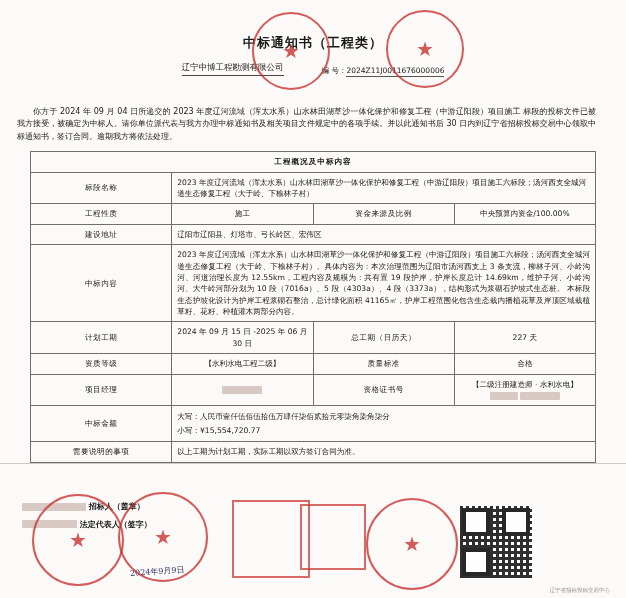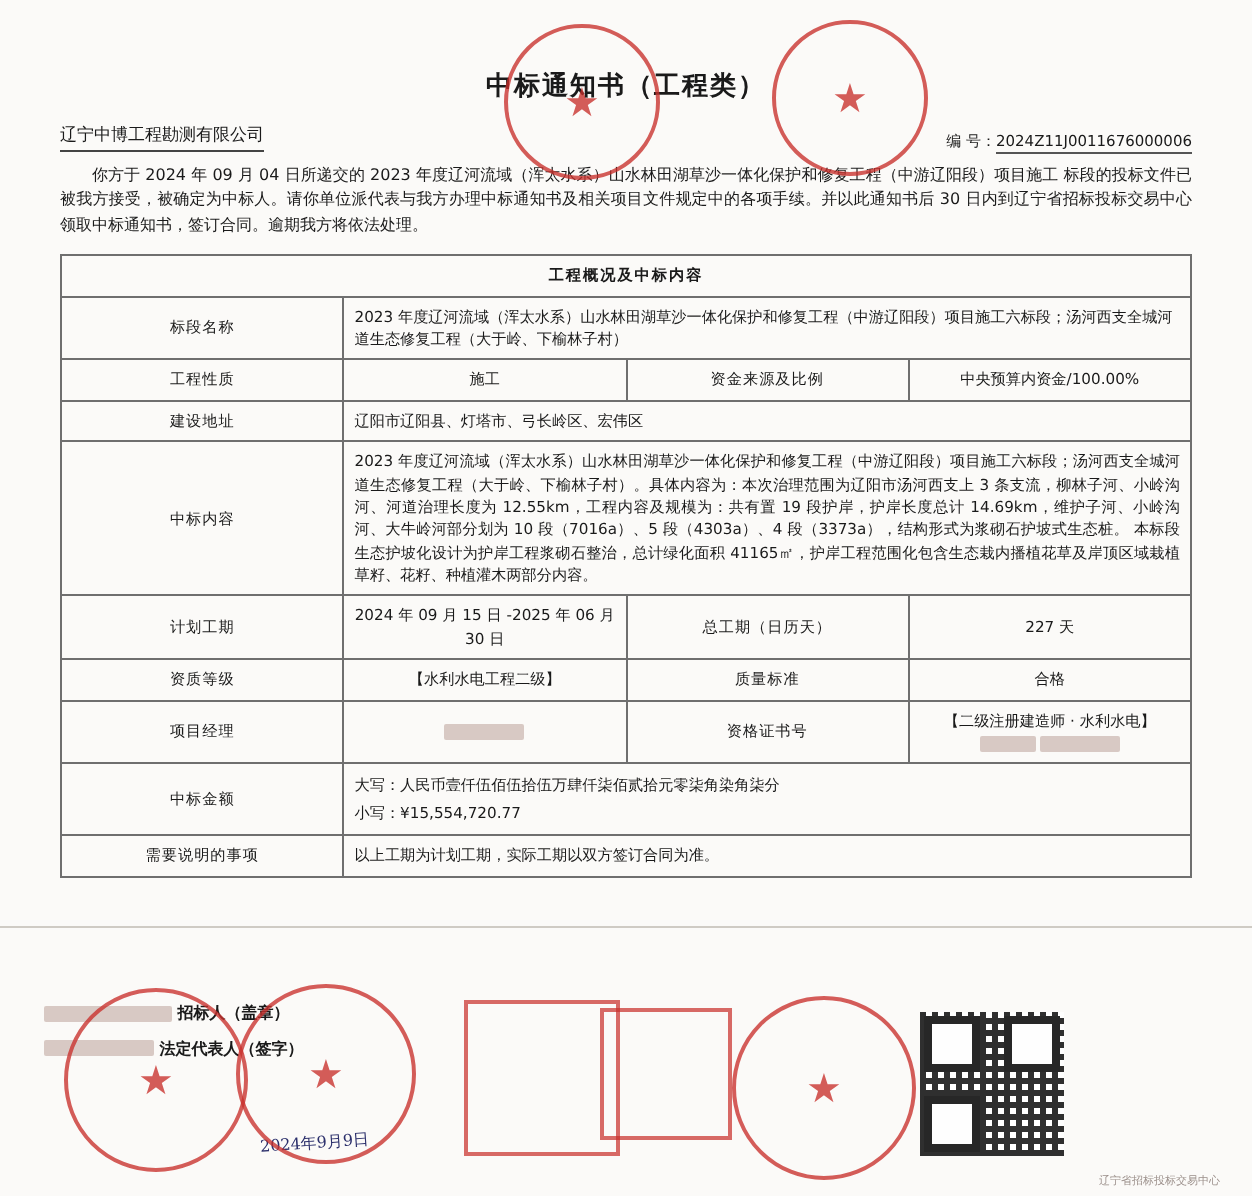--- a/index.html
+++ b/index.html
@@ -15,39 +15,40 @@
   
   .title{
     text-align:center;
     font-family:"DejaVu Serif","Liberation Serif",serif;
     font-weight:bold;
     font-size:13px;
     letter-spacing:1px;
     padding-top:34px;
   }
   .meta-row{
-    display:flex;justify-content:space-between;align-items:flex-end;
+    display:flex;justify-content:center;align-items:flex-end;
     padding:10px 30px 0 30px;
     font-size:8px;
   }
   .issuer{
     font-family:"DejaVu Serif","Liberation Serif",serif;
     font-size:8.5px;
     border-bottom:1px solid #444;
     padding-bottom:1px;
   }
   .code{font-size:7.5px;padding-left:38px;}
   .code .num{border-bottom:1px solid #555;padding-bottom:1px;}
 
   .para{
-    padding:6px 30px 0 30px;
+    padding:6px 30px 0 17px;
     line-height:1.55;
     font-size:8px;
     text-align:justify;
     text-indent:16px;
+    margin-top:24px;
   }
 
   
   .tbl-wrap{padding:8px 30px 0 30px;}
   table.main{
     width:100%;
     border-collapse:collapse;
     table-layout:fixed;
   }
   table.main td{

